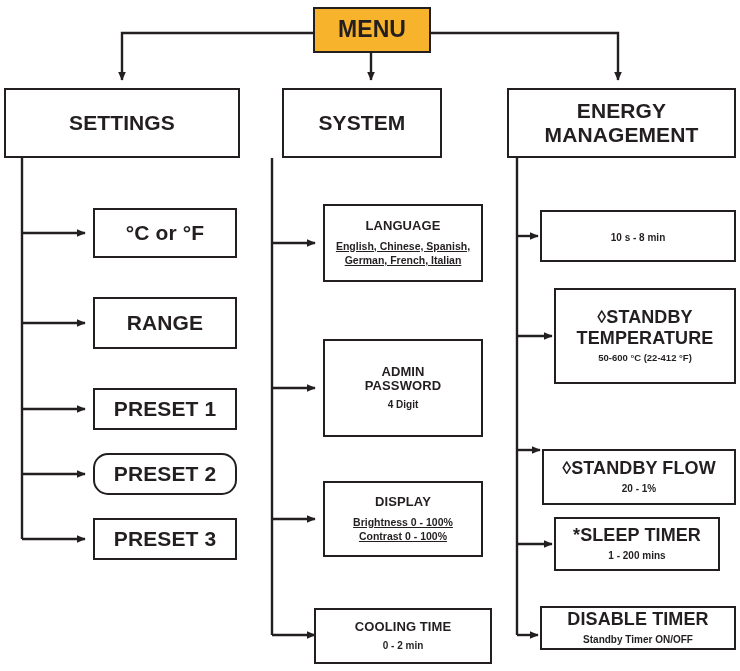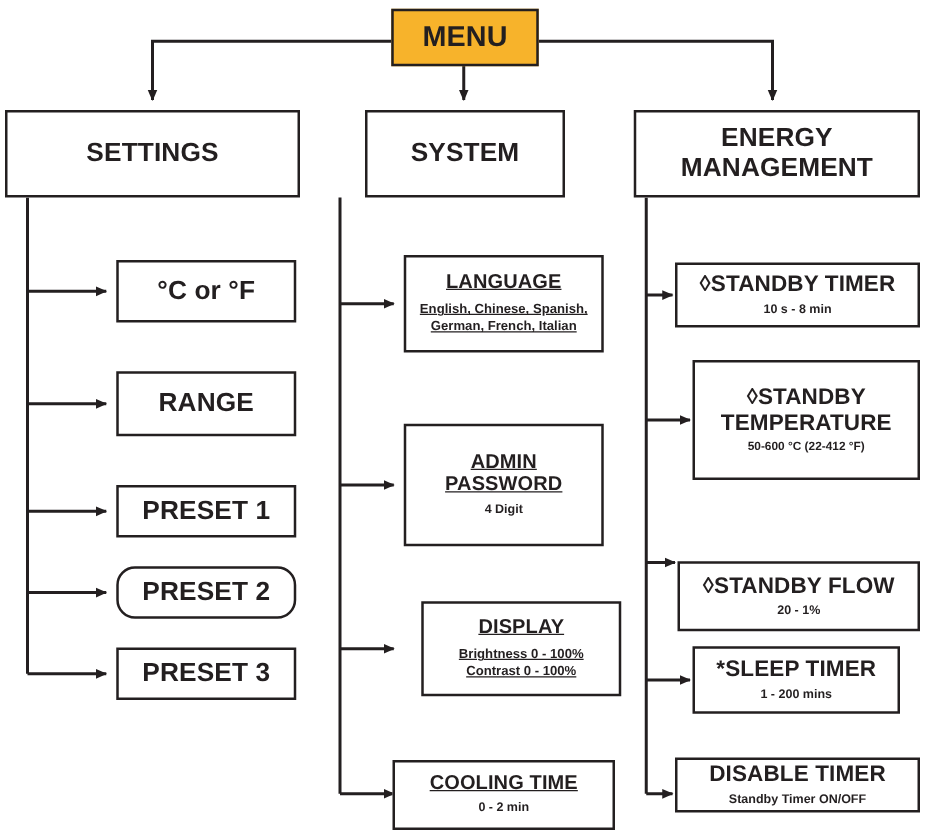--- a/index.html
+++ b/index.html
@@ -47,21 +47,21 @@
   }
   .sub {
     font-weight: 700;
     line-height: 1.35;
     white-space: pre-line;
   }
   
   .t-root   { font-size: 23px; }
   .t-cat    { font-size: 21px; }
   .t-big    { font-size: 21px; }
-  .t-med    { font-size: 16px; text-decoration: underline; }
+  .t-med    { font-size: 13px; }
   .t-sm     { font-size: 18px; }
   .s-sm     { font-size: 10.5px; margin-top: 5px; text-decoration: underline; }
   .s-xs     { font-size: 10px; margin-top: 4px; }
   .s-tiny   { font-size: 9.5px; margin-top: 4px; }
 </style>
 </head>
 <body>
 
 <div id="canvas">
 
@@ -102,21 +102,21 @@
   </svg>
 
   <div class="node root" style="left:313px; top:7px; width:118px; height:46px;">
     <div class="title t-root">MENU</div>
   </div>
 
   <div class="node" style="left:4px; top:88px; width:236px; height:70px;">
     <div class="title t-cat">SETTINGS</div>
   </div>
 
-  <div class="node" style="left:292px; top:88px; width:160px; height:70px;">
+  <div class="node" style="left:282px; top:88px; width:160px; height:70px;">
     <div class="title t-cat">SYSTEM</div>
   </div>
 
   <div class="node" style="left:507px; top:88px; width:229px; height:70px;">
     <div class="title t-cat">ENERGY
 MANAGEMENT</div>
   </div>
 
   <div class="node" style="left:93px; top:208px; width:144px; height:50px;">
     <div class="title t-big">°C or °F</div>
@@ -143,33 +143,32 @@
     <div class="sub s-sm">English, Chinese, Spanish,
 German, French, Italian</div>
   </div>
 
   <div class="node" style="left:323px; top:339px; width:160px; height:98px;">
     <div class="title t-med">ADMIN
 PASSWORD</div>
     <div class="sub s-xs">4 Digit</div>
   </div>
 
-  <div class="node" style="left:337px; top:481px; width:160px; height:76px;">
+  <div class="node" style="left:323px; top:481px; width:160px; height:76px;">
     <div class="title t-med">DISPLAY</div>
     <div class="sub s-sm">Brightness 0 - 100%
 Contrast 0 - 100%</div>
   </div>
 
   <div class="node" style="left:314px; top:608px; width:178px; height:56px;">
     <div class="title t-med">COOLING TIME</div>
     <div class="sub s-xs">0 - 2 min</div>
   </div>
 
   <div class="node" style="left:540px; top:210px; width:196px; height:52px;">
-    <div class="title t-sm">◊STANDBY TIMER</div>
     <div class="sub s-xs">10 s - 8 min</div>
   </div>
 
   <div class="node" style="left:554px; top:288px; width:182px; height:96px;">
     <div class="title t-sm">◊STANDBY
 TEMPERATURE</div>
     <div class="sub s-tiny">50-600 °C (22-412 °F)</div>
   </div>
 
   <div class="node" style="left:542px; top:422px; width:194px; height:56px;margin-top:27px;">

